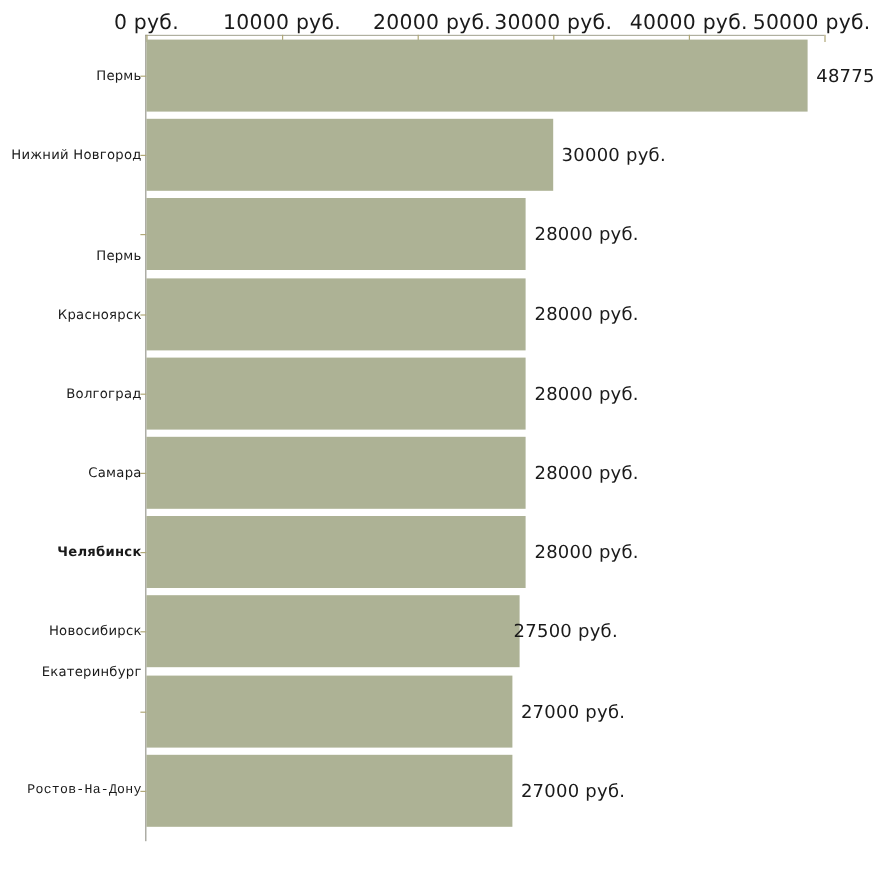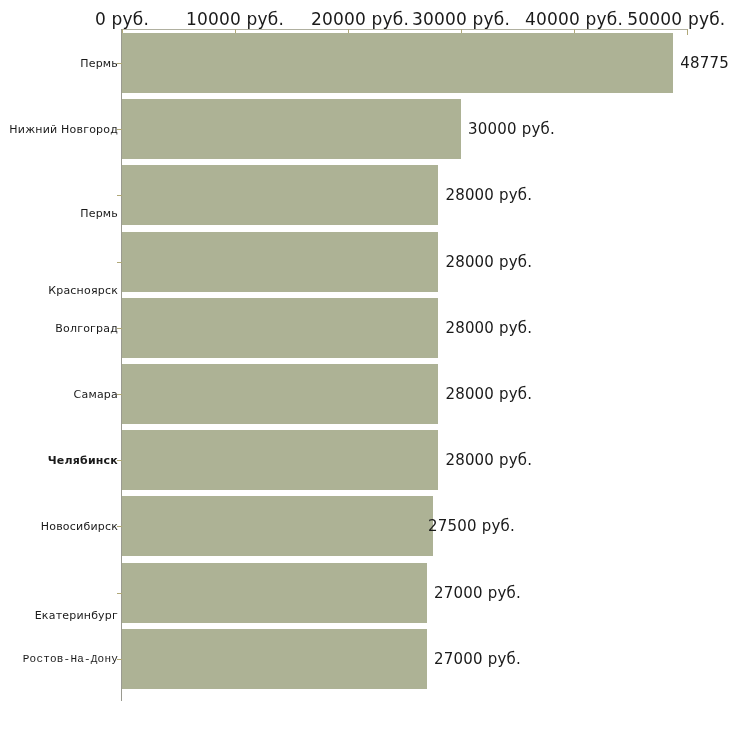--- a/index.html
+++ b/index.html
@@ -111,31 +111,31 @@
       <div class="x-tick-label" style="left: 696px; transform: translateX(-70%);">50000 руб.</div>
     </div>
   <div id="y-ticks-layer">
       <div class="y-tick" style="top: 63px;"></div>
       <div class="cat-label" style="top: 63px;">Пермь</div>
       <div class="y-tick" style="top: 129px;"></div>
       <div class="cat-label" style="top: 129.2px;">Нижний Новгород</div>
       <div class="y-tick" style="top: 195px;"></div>
       <div class="cat-label" style="top: 213px;">Пермь</div>
       <div class="y-tick" style="top: 262px;"></div>
-      <div class="cat-label" style="top: 261.6px; margin-top: 28px;">Красноярск</div>
+      <div class="cat-label" style="top: 261.6px;">Красноярск</div>
       <div class="y-tick" style="top: 328px;"></div>
       <div class="cat-label" style="top: 327.8px;">Волгоград</div>
       <div class="y-tick" style="top: 394px;"></div>
       <div class="cat-label" style="top: 394px;">Самара</div>
       <div class="y-tick" style="top: 460px;"></div>
       <div class="cat-label" style="top: 460.2px; font-weight: bold;">Челябинск</div>
       <div class="y-tick" style="top: 526px;"></div>
       <div class="cat-label" style="top: 526.4px;">Новосибирск</div>
       <div class="y-tick" style="top: 593px;"></div>
-      <div class="cat-label" style="top: 615px; padding-left: 24px;">Екатеринбург</div>
+      <div class="cat-label" style="top: 560px; padding-left: 24px;">Екатеринбург</div>
       <div class="y-tick" style="top: 659px;"></div>
       <div class="cat-label" style="top: 658.8px; font-family: Liberation Mono, monospace;">Ростов-На-Дону</div>
     </div>
   <div id="bars-layer">
       <div class="bar" title="Москва: 48775" style="top: 33px; width: 551.158px; height: 60px; background: rgb(173, 178, 149);"></div>
       <div class="bar-value" style="left: 680.158px; top: 63px;">48775</div>
       <div class="bar" title="Нижний Новгород: 30000 руб." style="top: 99.2px; width: 339px; height: 60px; background: rgb(173, 178, 149);"></div>
       <div class="bar-value" style="left: 468px; top: 129.2px;">30000 руб.</div>
       <div class="bar" title="Пермь: 28000 руб." style="top: 165.4px; width: 316.4px; height: 60px; background: rgb(173, 178, 149);"></div>
       <div class="bar-value" style="left: 445.4px; top: 195.4px;">28000 руб.</div>

